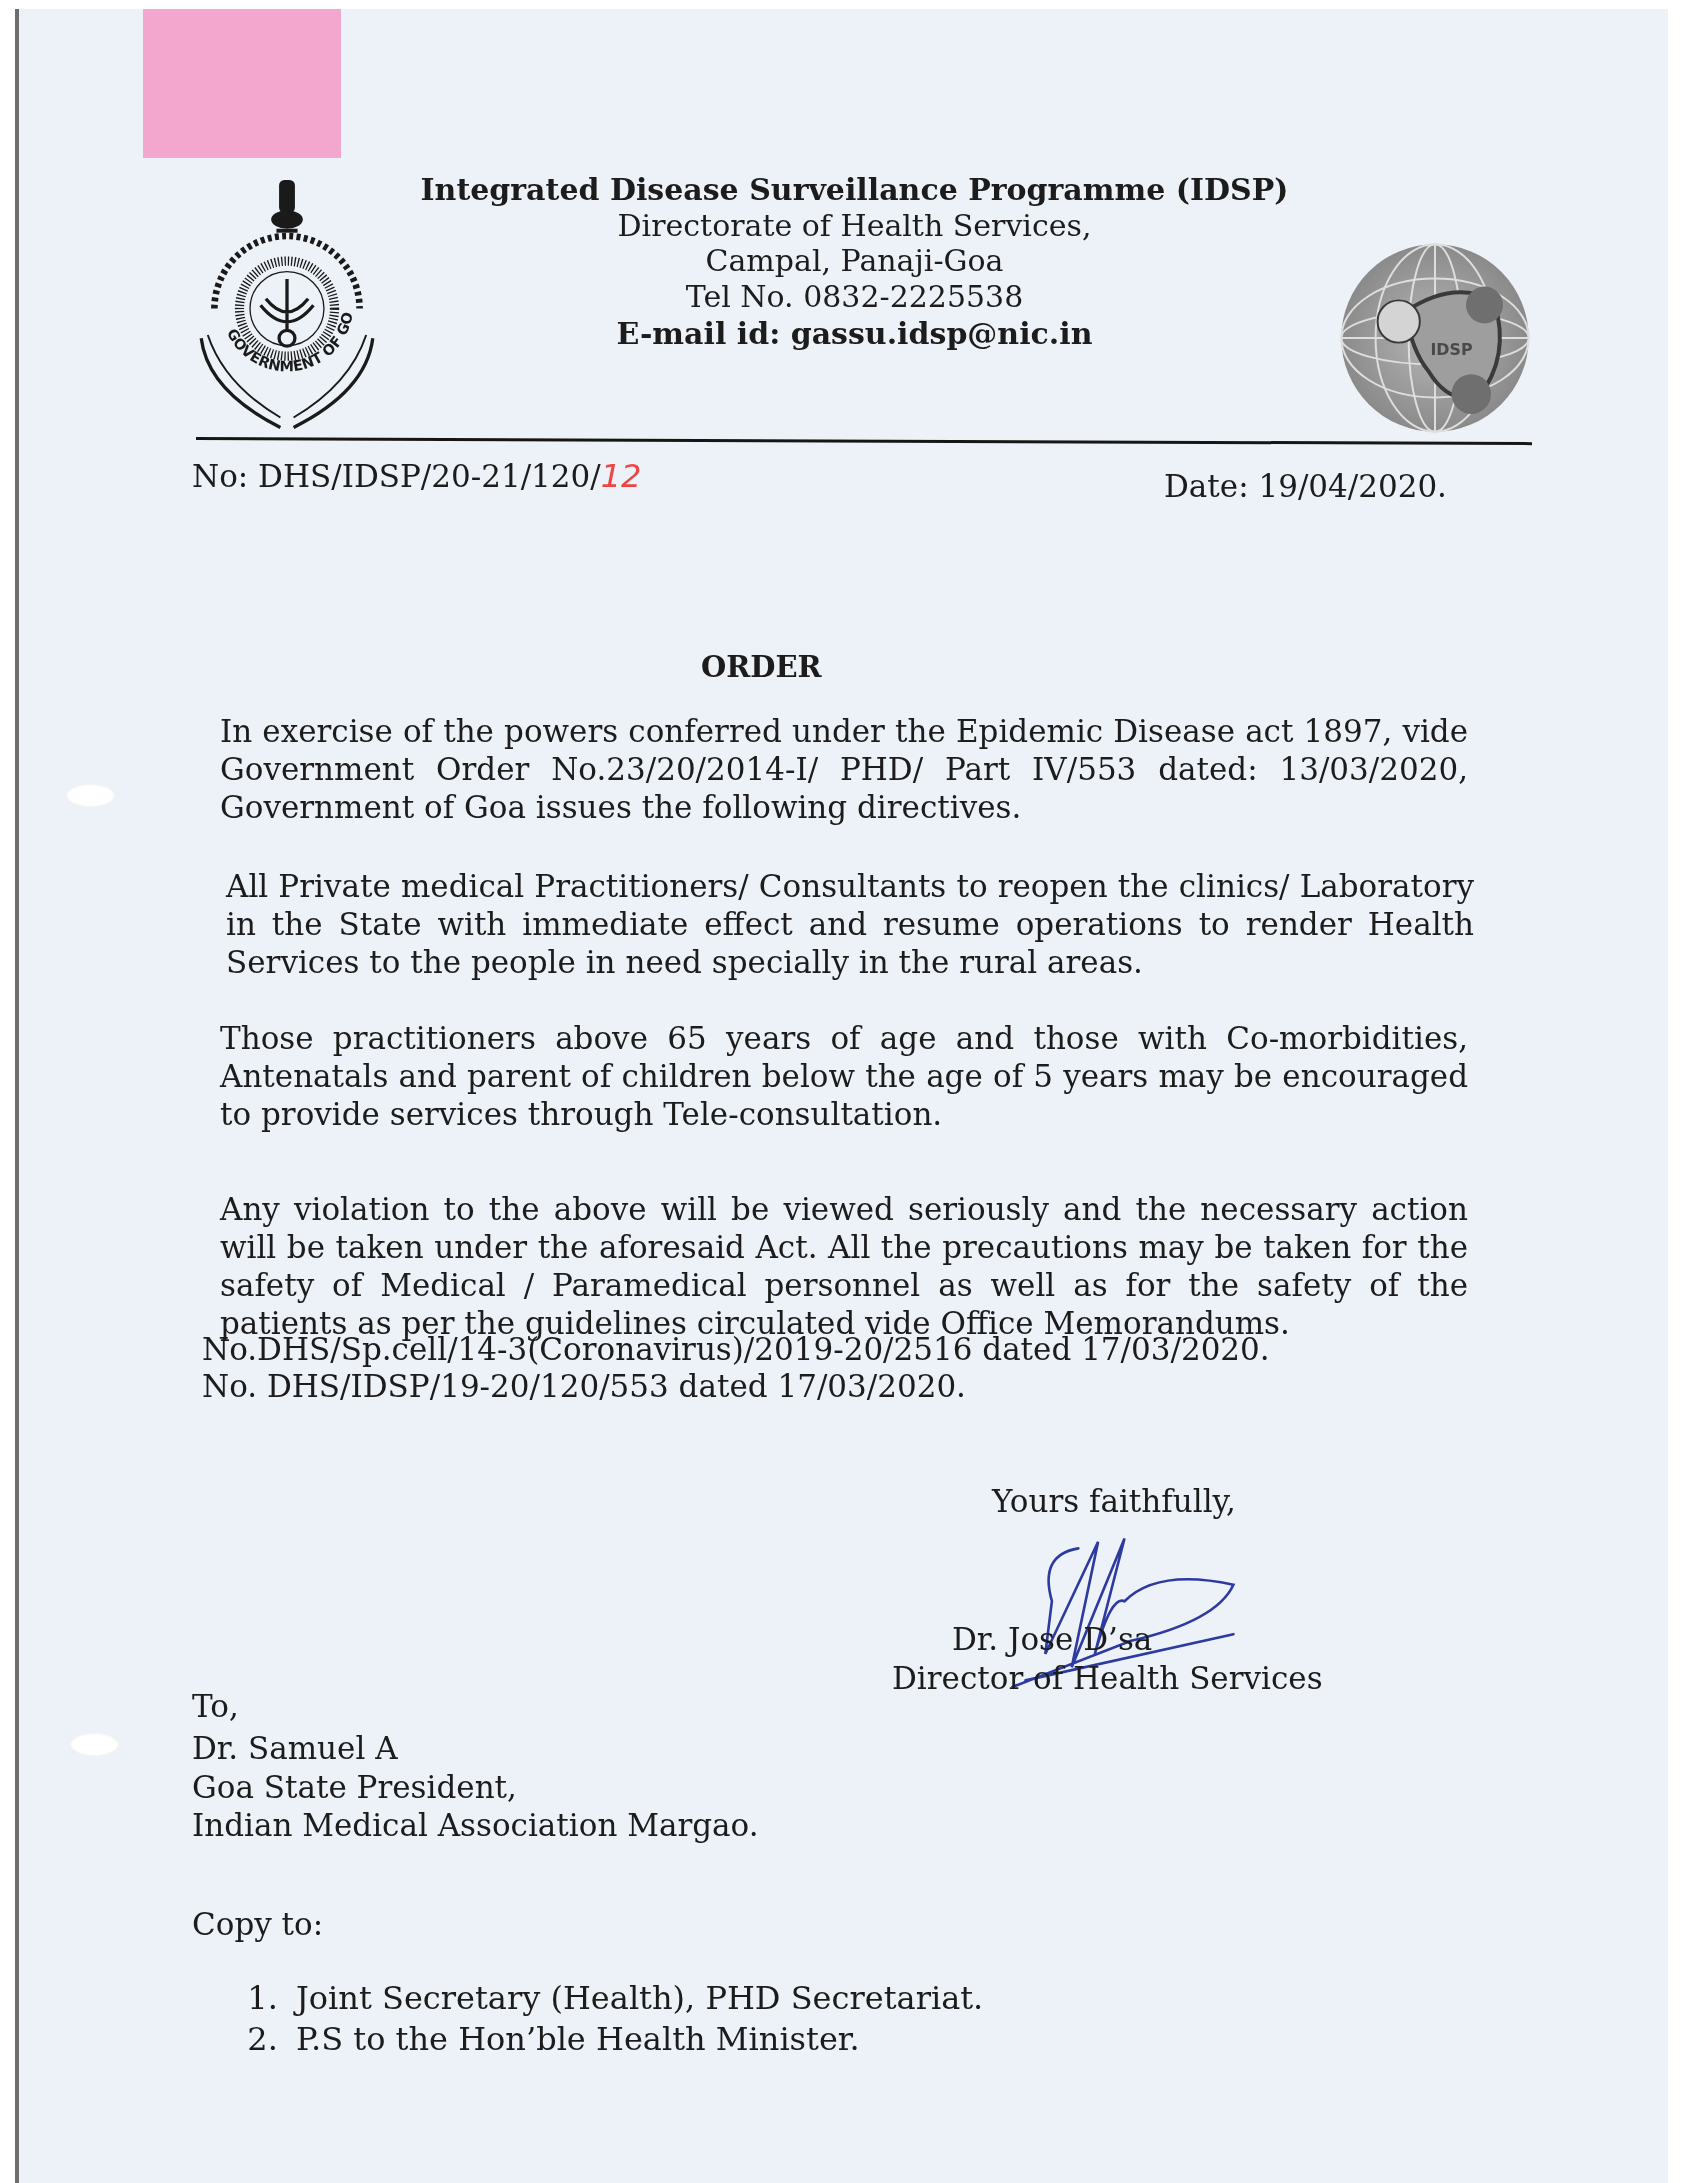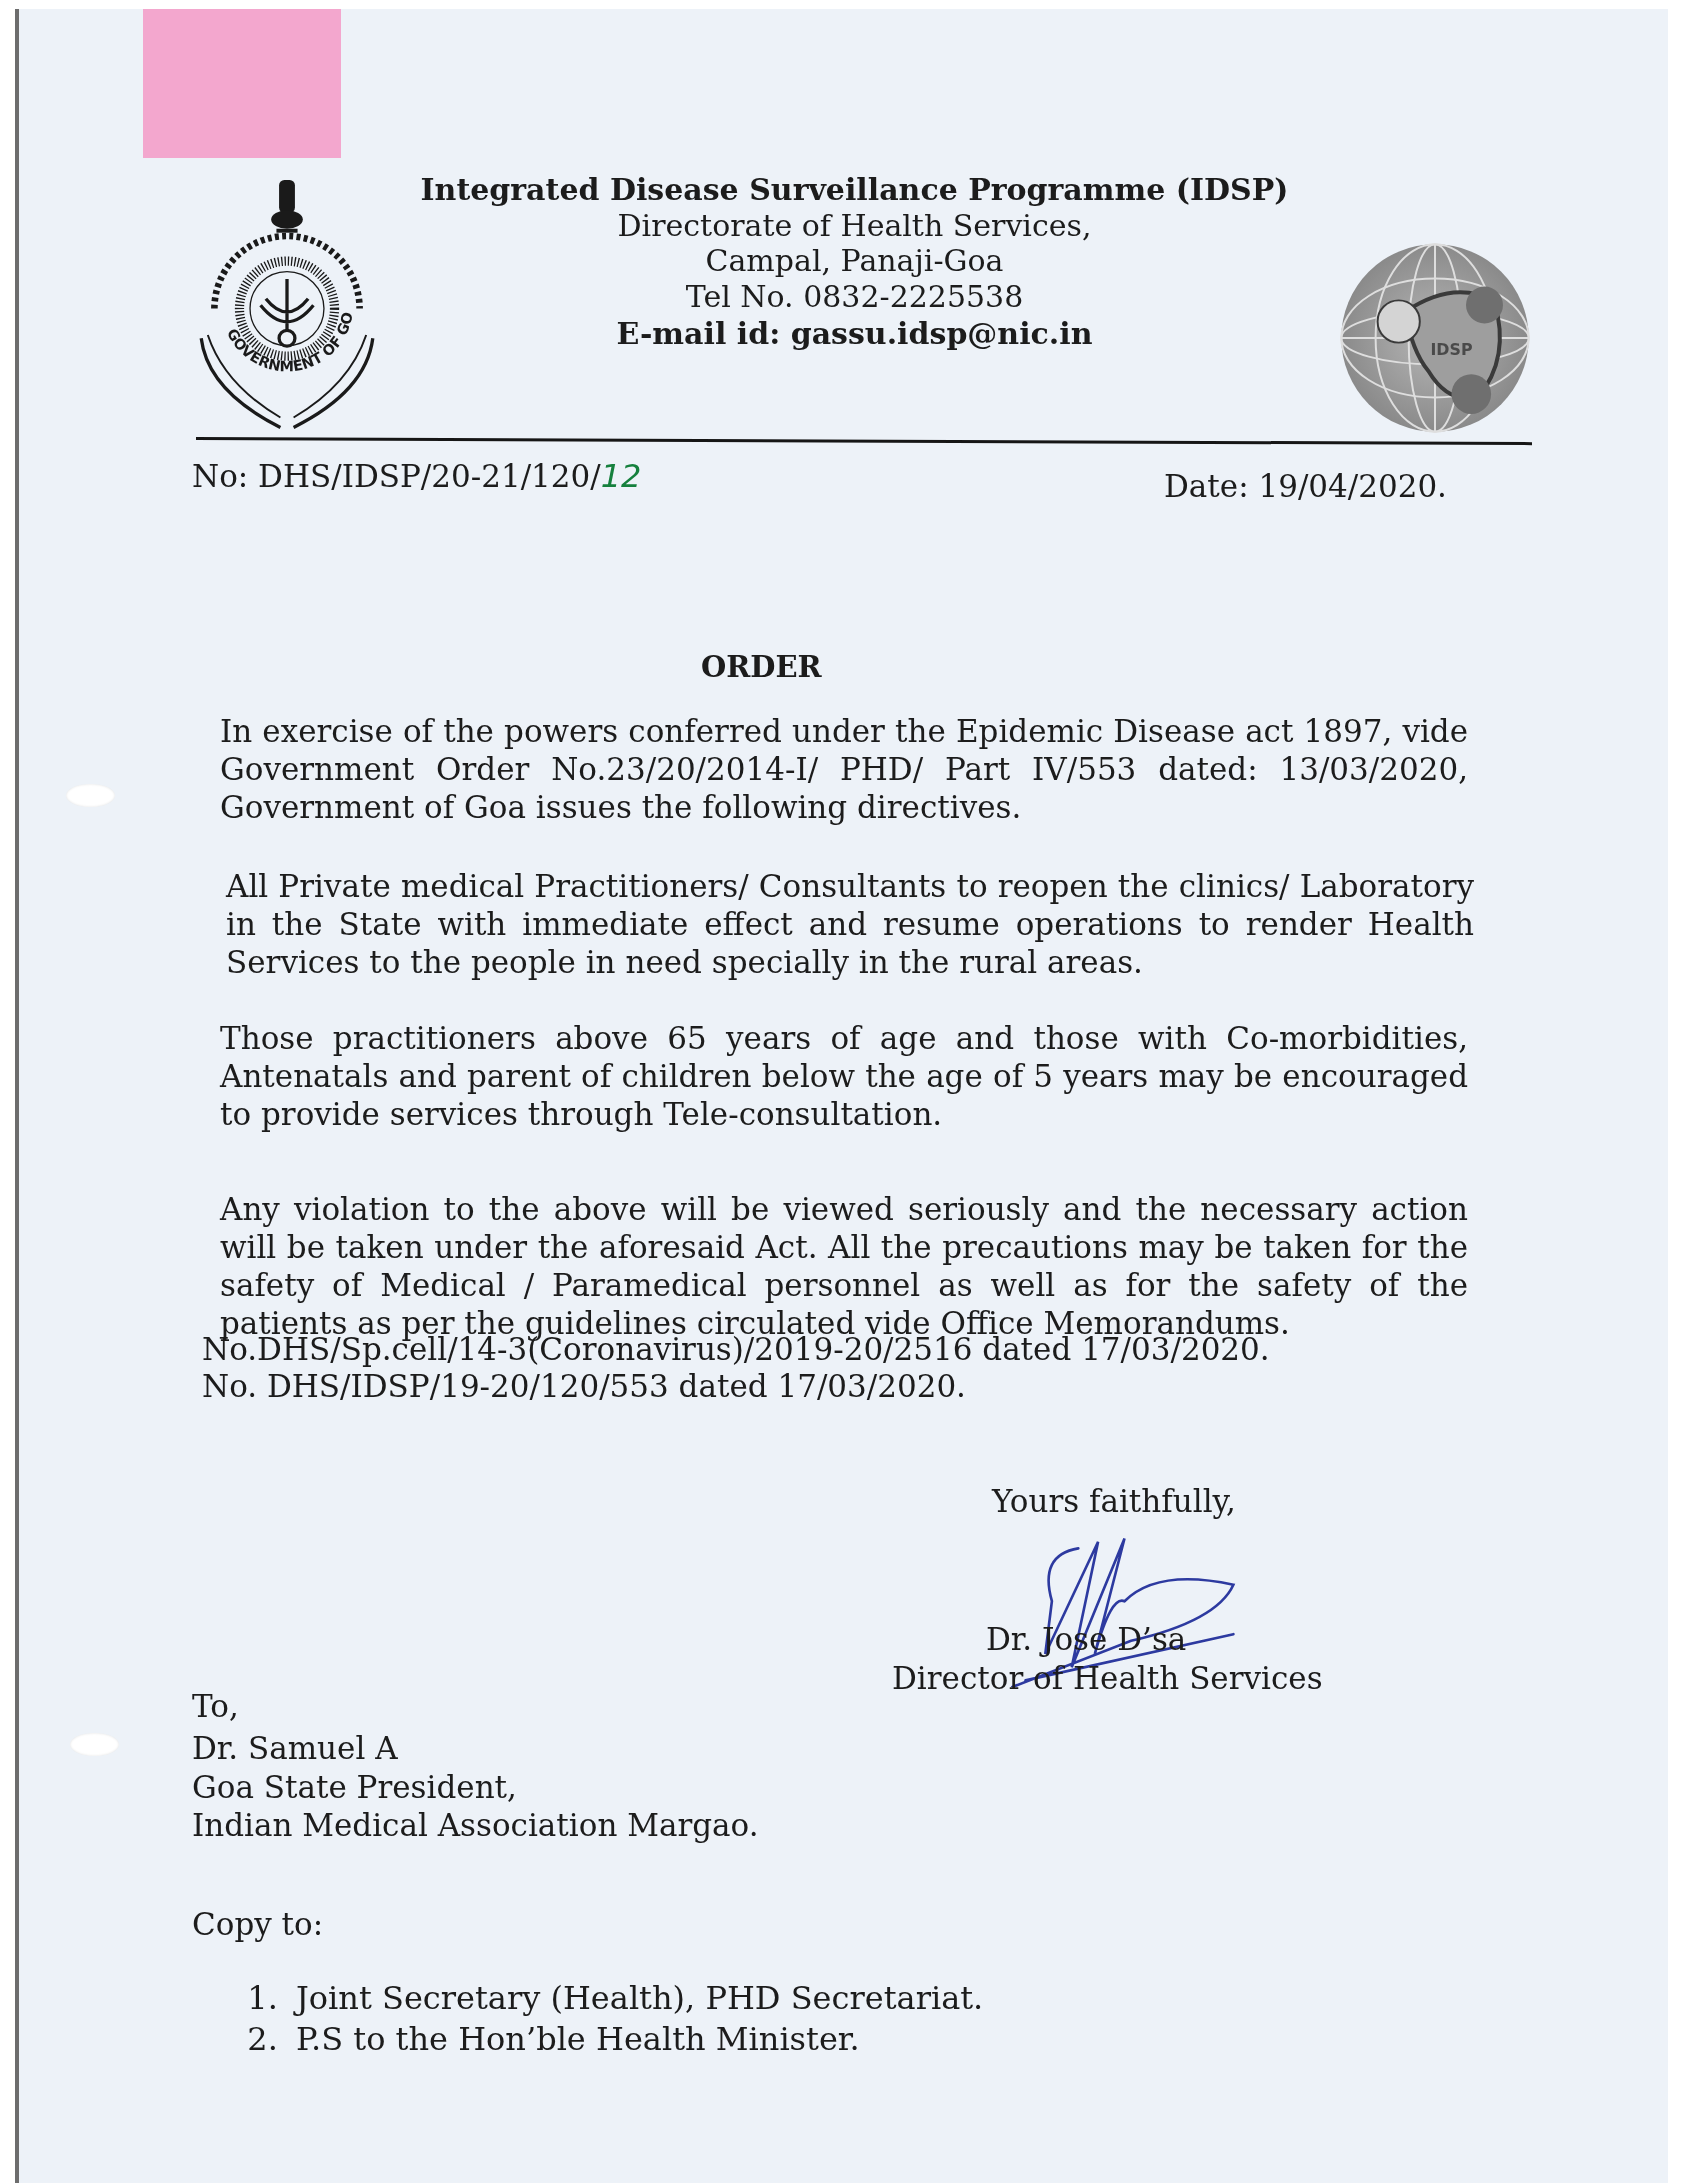--- a/index.html
+++ b/index.html
@@ -21,21 +21,21 @@
     position:absolute; width:49px; height:22.5px; border-radius:50%;
     background:#ffffff; box-shadow: inset 0 0 2.6px rgba(0,0,0,0.12);
   }
   .hdr-line { position:absolute; left:198px; width:1313px; text-align:center; font-size:30px; line-height:36px; }
   .hdr-bold { font-weight:bold; }
   .rule { position:absolute; left:196px; top:437px; width:1336px; height:3.3px; background:#161616; transform:rotate(0.22deg); transform-origin:left center; }
   .txt { font-size:31px; line-height:38px; }
   .para { position:absolute; left:220px; width:1248px; text-align:justify; text-align-last:left; }
   .ref-line { position:absolute; left:202px; font-size:31px; line-height:38px; white-space:nowrap; }
   .order { position:absolute; left:701px; top:650px; font-weight:bold; font-size:29px; }
-  .handwritten { color:#15803d; font-family:"DejaVu Sans", sans-serif; font-style:italic; font-size:32px; }
+  .handwritten { color:#ef4444; font-family:"DejaVu Sans", sans-serif; font-style:italic; font-size:32px; }
   ol.copy { position:absolute; left:232px; top:1978px; margin:0; padding-left:56px; font-size:32px; line-height:41px; }
   ol.copy li { padding-left:8px; }
 </style>
 </head>
 <body>
 
 <div class="paper"></div>
 <div class="sticky"></div>
 
 <div class="hole" style="left:66px; top:784px;"></div>
@@ -114,21 +114,21 @@
 <div class="para txt" style="top:1178px;margin-top:12px;">Any violation to the above will be viewed seriously and the necessary action will be taken under the aforesaid Act. All the precautions may be taken for the safety of Medical / Paramedical personnel as well as for the safety of the patients as per the guidelines circulated vide Office Memorandums.</div>
 <div class="ref-line" style="top:1330px;">No.DHS/Sp.cell/14-3(Coronavirus)/2019-20/2516 dated 17/03/2020.</div>
 <div class="ref-line" style="top:1367px;">No. DHS/IDSP/19-20/120/553 dated 17/03/2020.</div>
 
 <div class="abs txt" style="left:992px; top:1482px;">Yours faithfully,</div>
 <div class="abs" style="left:999px; top:1522px; width:251px; height:165px;">
   <svg width="251" height="165" viewBox="0 0 380 250">
     <path d="M120 40 Q60 50 80 120 M80 120 L70 200 L150 30 L110 220 L190 25 L145 200 Q170 110 190 120 Q240 70 355 95 Q330 150 200 180 L20 250 M40 240 L355 170" fill="none" stroke="#2d3aa0" stroke-width="4" stroke-linecap="round"></path>
   </svg>
 </div>
-<div class="abs txt" style="left:986px; top:1620px;">Dr. Jose D’sa</div>
+<div class="abs txt" style="left:952px; top:1620px;">Dr. Jose D’sa</div>
 <div class="abs txt" style="left:892px; top:1659px;">Director of Health Services</div>
 
 <div class="abs txt" style="left:192px; top:1687px;">To,</div>
 <div class="abs txt" style="left:192px; top:1729px;">Dr. Samuel A</div>
 <div class="abs txt" style="left:192px; top:1768px;">Goa State President,</div>
 <div class="abs txt" style="left:192px; top:1806px;">Indian Medical Association Margao.</div>
 
 <div class="abs txt" style="left:192px; top:1905px;">Copy to:</div>
 <ol class="copy">
   <li>Joint Secretary (Health), PHD Secretariat.</li>

